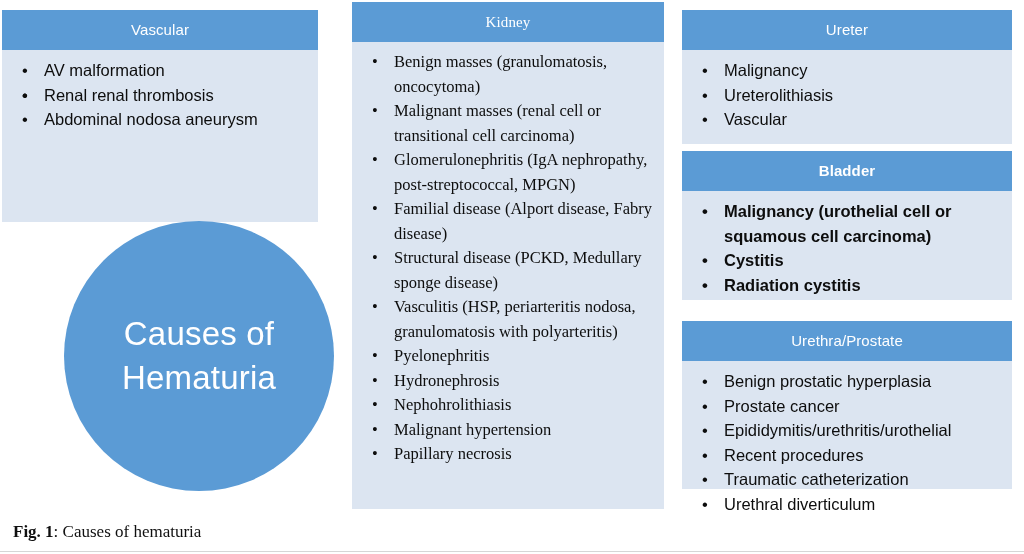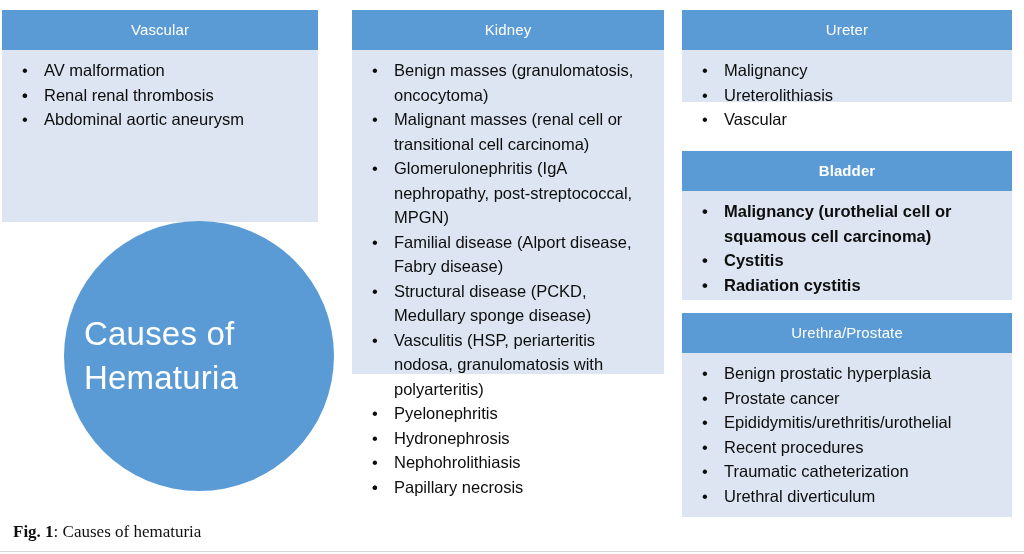--- a/index.html
+++ b/index.html
@@ -60,42 +60,43 @@
   ul.bullets li .bul {
     position: absolute;
     left: 10px;
     top: 0;
     font-size: 16.5px;
     line-height: 24.5px;
   }
 
   
   #box-vascular  { left: 2px;  top: 10px;  width: 316px; height: 212px; }
-  #box-kidney    { left: 352px; top: 10px;  width: 312px; height: 364px; }
-  #box-ureter    { left: 682px; top: 10px;  width: 330px; height: 92px; }
+  #box-kidney    { left: 352px; top: 2px;  width: 312px; height: 507px; font-family: Liberation Serif, serif; }
+  #box-ureter    { left: 682px; top: 10px;  width: 330px; height: 134px; }
   #box-bladder   { left: 682px; top: 151px; width: 330px; height: 149px; font-weight: bold; }
-  #box-urethra   { left: 682px; top: 313px; width: 330px; height: 204px; }
+  #box-urethra   { left: 682px; top: 321px; width: 330px; height: 168px; }
 
   
   #center-circle {
     position: absolute;
     left: 64px;
     top: 221px;
     width: 270px;
     height: 270px;
     border-radius: 50%;
     background: #5b9bd5;
     display: flex;
     align-items: center;
     justify-content: center;
   }
   #center-circle .circle-label {
     color: #ffffff;
     font-size: 33px;
     line-height: 44px;
+    text-align: center;
     font-weight: 400;
     letter-spacing: 0.2px;
     width: 230px;
   }
 
   
   #caption {
     position: absolute;
     left: 13px;
     top: 520px;
@@ -121,39 +122,39 @@
 
 <div class="figure-canvas">
 
   <div class="cat-box" id="box-vascular">
     <div class="cat-header">Vascular</div>
     <div class="cat-body">
       <ul class="bullets">
         <li><span class="bul">•</span><span>AV malformation</span></li>
         <li><span class="bul">•</span></li>
         <li><span class="bul">•</span><span>Renal renal thrombosis</span></li>
-        <li><span class="bul">•</span><span>Abdominal aortic aneurysm</span></li>
+        <li><span class="bul">•</span><span>Abdominal nodosa aneurysm</span></li>
       </ul>
     </div>
   </div>
 
   <div class="cat-box" id="box-kidney">
     <div class="cat-header">Kidney</div>
     <div class="cat-body">
       <ul class="bullets">
         <li><span class="bul">•</span><span>Benign masses (granulomatosis, oncocytoma)</span></li>
         <li><span class="bul">•</span><span>Malignant masses (renal cell or transitional cell carcinoma)</span></li>
         <li><span class="bul">•</span><span>Glomerulonephritis (IgA nephropathy, post-streptococcal, MPGN)</span></li>
         <li><span class="bul">•</span><span>Familial disease (Alport disease, Fabry disease)</span></li>
         <li><span class="bul">•</span><span>Structural disease (PCKD, Medullary sponge disease)</span></li>
         <li><span class="bul">•</span><span>Vasculitis (HSP, periarteritis nodosa, granulomatosis with polyarteritis)</span></li>
         <li><span class="bul">•</span><span>Pyelonephritis</span></li>
         <li><span class="bul">•</span><span>Hydronephrosis</span></li>
         <li><span class="bul">•</span><span>Nephohrolithiasis</span></li>
-        <li><span class="bul">•</span></li>
+        <li><span class="bul">•</span><span>Malignant hypertension</span></li>
         <li><span class="bul">•</span><span>Papillary necrosis</span></li>
       </ul>
     </div>
   </div>
 
   <div class="cat-box" id="box-ureter">
     <div class="cat-header">Ureter</div>
     <div class="cat-body">
       <ul class="bullets">
         <li><span class="bul">•</span><span>Malignancy</span></li>

